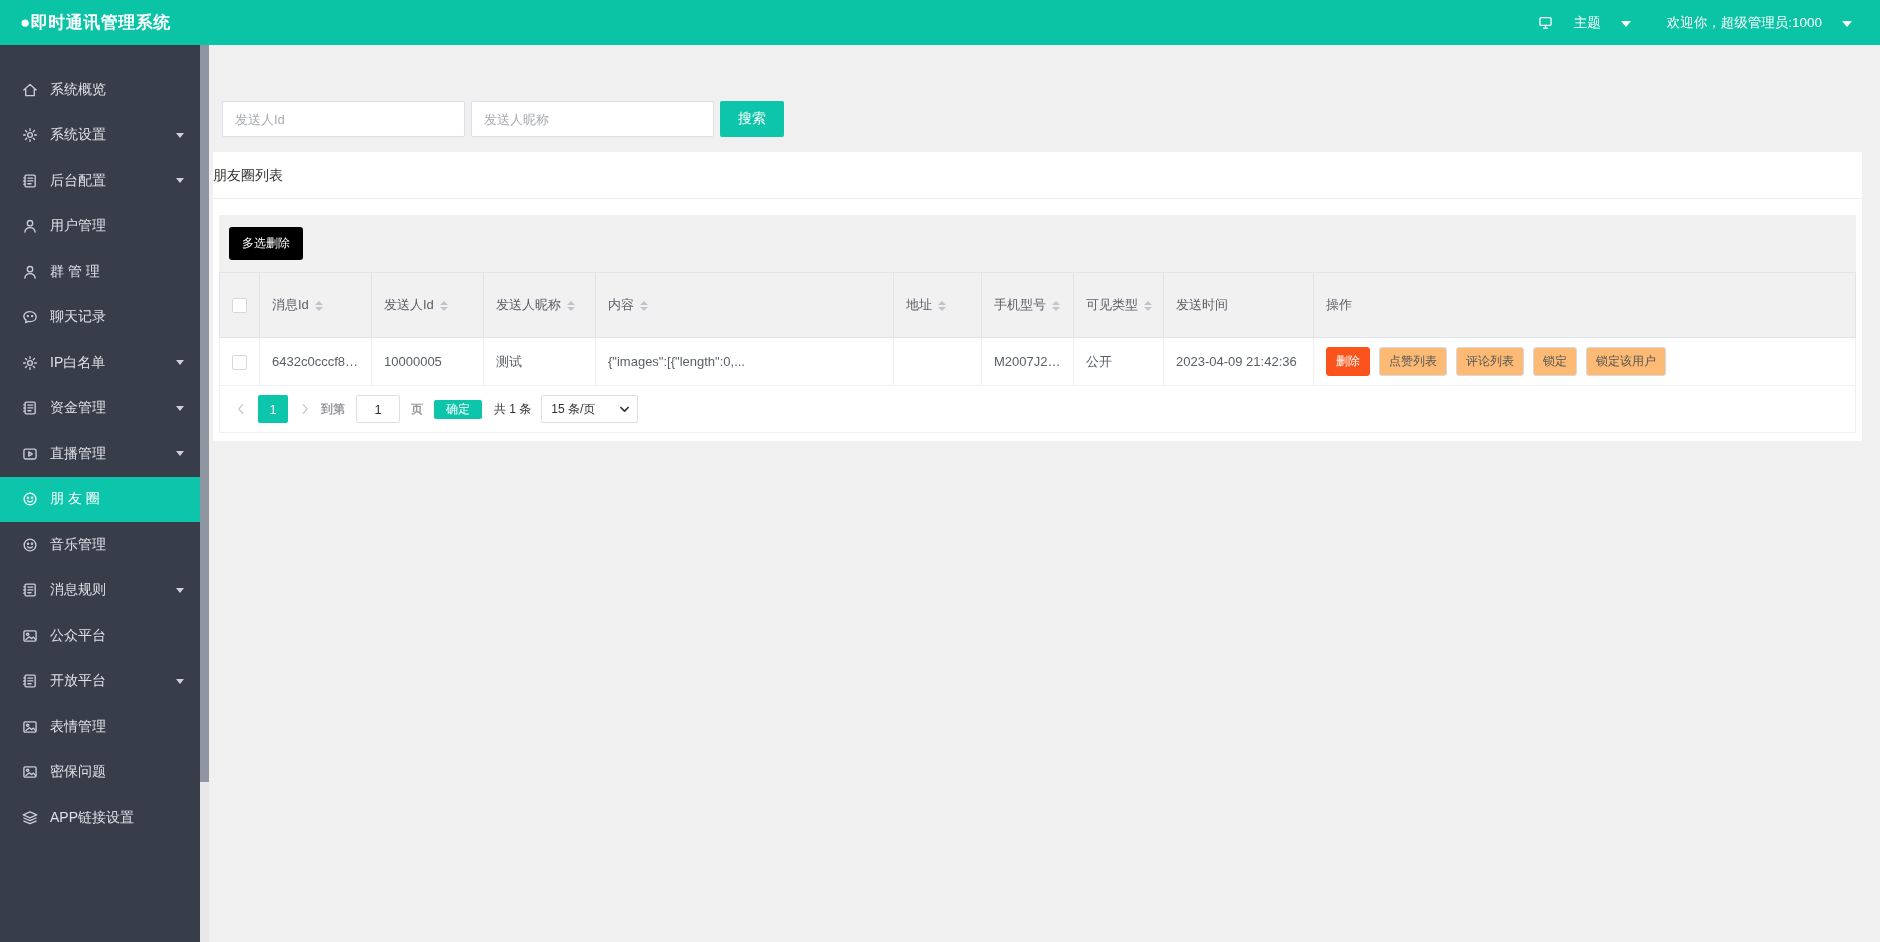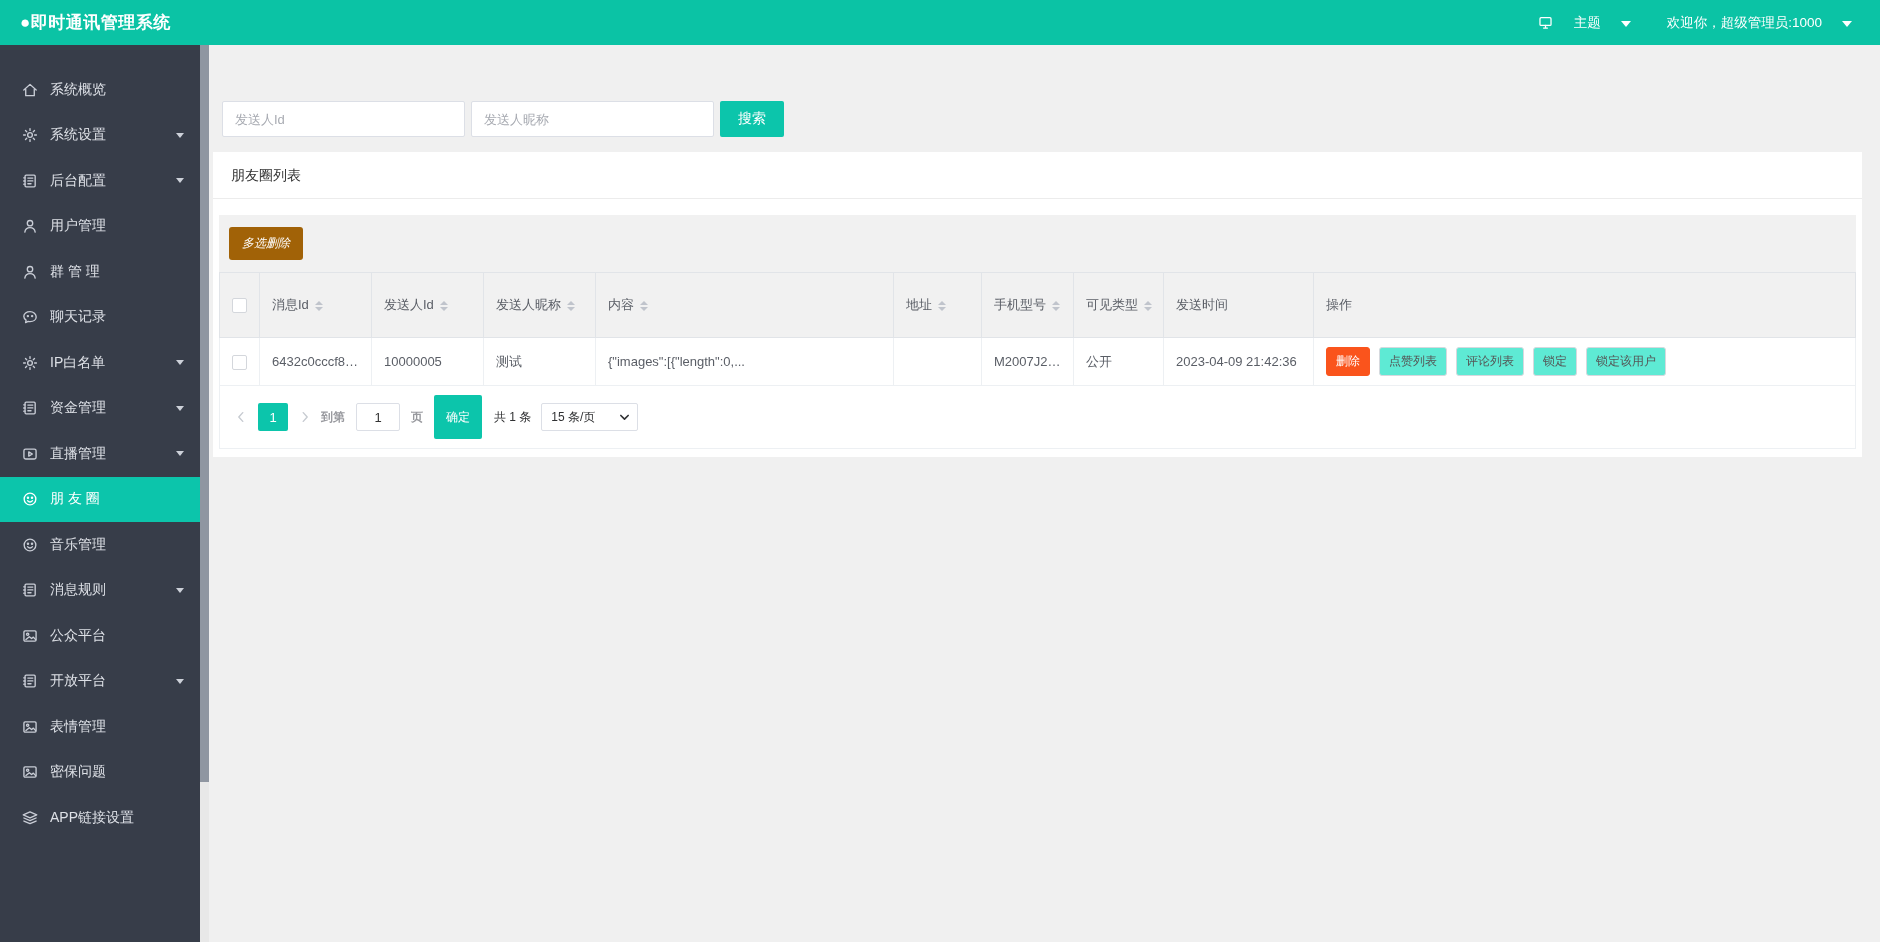--- a/index.html
+++ b/index.html
@@ -49,28 +49,28 @@
     border-radius:2px; padding:0 12px; font-size:13px; color:#333;
     margin-right:6px; outline:none;
   }
   .search-input::placeholder{ color:#a8abb2; }
   .search-btn{
     width:64px; height:36px; background:#0cc5ab; color:#fff; border:none;
     border-radius:2px; font-size:14px; cursor:pointer;
   }
   .panel{ position:absolute; top:107px; left:4px; right:18px; background:#fff; }
   .panel-title{
-    height:47px; line-height:47px; padding-left:18px;
+    height:47px; line-height:47px; 
     font-size:14px; color:#333; border-bottom:1px solid #ececec;
   }
   .panel-body{ padding:16px 6px 8px; }
   .grid-wrap{ background:#f1f1f1; padding-top:12px; }
   .bulk-btn{
-    margin-left:10px; background:#a16207; color:#fff; border:none;
-    font-size:12px; padding:8px 13px; border-radius:3px; cursor:pointer;font-style:italic;
+    margin-left:10px; background:#000000; color:#fff; border:none;
+    font-size:12px; padding:8px 13px; border-radius:3px; cursor:pointer;
   }
   table{ width:100%; border-collapse:collapse; margin-top:12px; table-layout:fixed; }
   th{
     font-weight:normal; text-align:left; font-size:13px; color:#5a5e66;
     padding:23px 12px; border:1px solid #e1e4e8; background:#f1f1f1;
     white-space:nowrap; overflow:hidden;
   }
   td{
     font-size:13px; color:#5a5e66; padding:9px 12px;
     border:1px solid #edf0f3; background:#fff;
@@ -82,42 +82,42 @@
     border:1px solid #d4d7dc; border-radius:2px; background:#fff;
     vertical-align:middle; cursor:pointer;
   }
   .sort{ display:inline-flex; flex-direction:column; margin-left:6px; vertical-align:middle; gap:2px; }
   .sort i{ width:0; height:0; border-left:4px solid transparent; border-right:4px solid transparent; display:block; }
   .sort .up{ border-bottom:4.5px solid #c0c4cc; }
   .sort .down{ border-top:4.5px solid #c0c4cc; }
   td.actions{ overflow:visible; }
   .act-btn{
     font-size:12px; padding:5px 9px; border-radius:3px;
-    border:1px solid #d6d9de; background:#5eead4; color:#555;
+    border:1px solid #d6d9de; background:#fdba74; color:#555;
     cursor:pointer; margin-right:9px;
   }
   .act-btn.danger{ background:#fa541c; border-color:#fa541c; color:#fff; }
   
   .pager{
     background:#fff; border:1px solid #edf0f3; border-top:none;
     padding:9px 10px; display:flex; align-items:center; font-size:12px;
   }
   .pg-chev{ color:#c7cbd1; width:22px; display:flex; justify-content:center; align-items:center; cursor:pointer; }
   .pg-num{
     min-width:30px; height:28px; background:#0cc5ab; color:#fff;
     display:flex; align-items:center; justify-content:center;
     border-radius:2px; font-size:13px; margin:0 6px; cursor:pointer;
   }
   .pg-text{ color:#98999e; margin:0 5px;font-weight:bold; }
   .pg-input{
     width:44px; height:28px; border:1px solid #dcdfe6; border-radius:2px;
     text-align:center; font-size:13px; color:#333; margin:0 6px; outline:none;
   }
   .pg-confirm{
-    height:44px; background:#0cc5ab; color:#fff; border:none; border-radius:2px;
+    height:19px; background:#0cc5ab; color:#fff; border:none; border-radius:2px;
     font-size:12px; padding:0 12px; margin:0 10px 0 6px; cursor:pointer;
   }
   .pg-total{ color:#303133; margin:0 10px 0 2px; }
   .pg-select-wrap{ position:relative; display:inline-block; }
   .pg-select{
     appearance:none; -webkit-appearance:none; height:28px; width:97px;
     border:1px solid #dcdfe6; border-radius:2px; background:#fff;
     font-size:12px; color:#303133; padding:0 24px 0 9px; cursor:pointer; outline:none;
   }
   .pg-select-caret{ position:absolute; right:7px; top:8px; pointer-events:none; display:inline-flex; }

